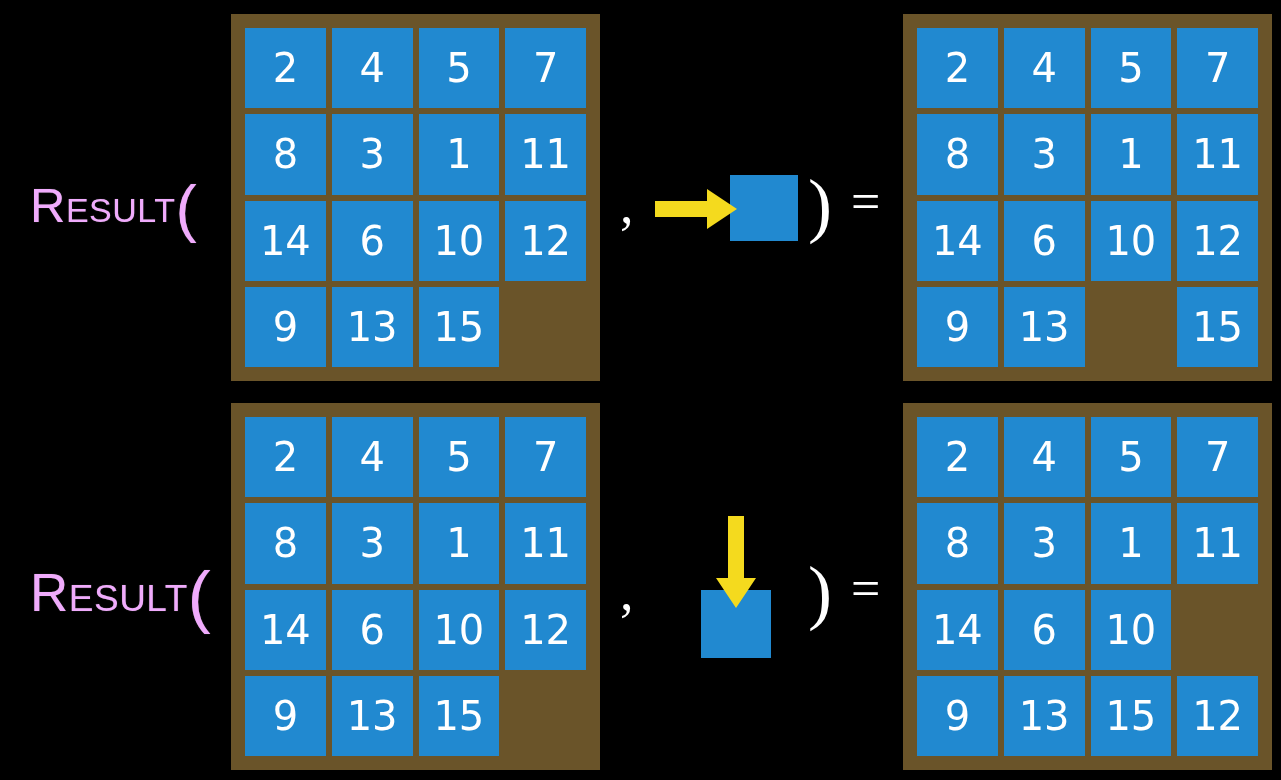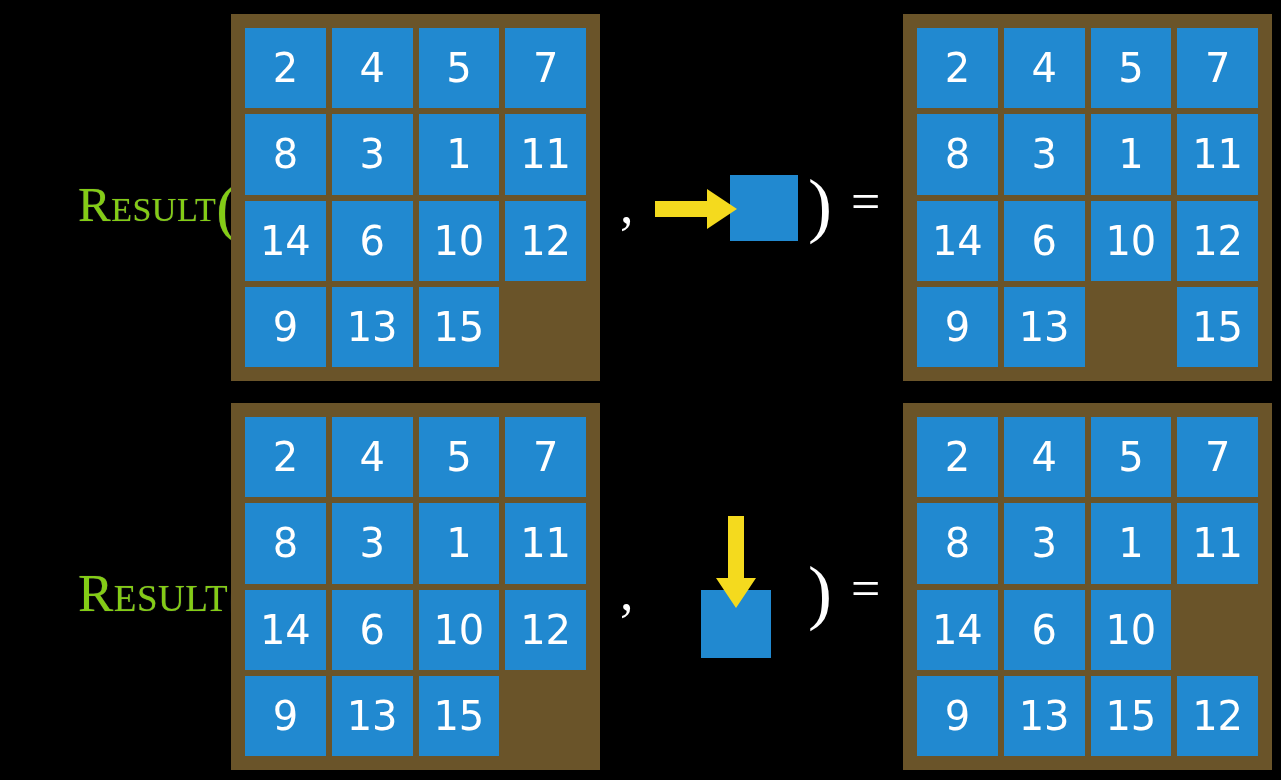--- a/index.html
+++ b/index.html
@@ -15,28 +15,27 @@
     position: relative;
     width: 1281px;
     height: 780px;
     background: #000000;
     overflow: hidden;
   }
 
   
   .result-label {
     position: absolute;
-    color: #84cc16;
-    font-family: Liberation Serif, serif;
+    color: #f0abfc;
+    font-family: Liberation Sans, sans-serif;
     font-variant: small-caps;
     white-space: nowrap;
     line-height: 1;
     letter-spacing: 0.5px;
     text-shadow: 0 0 1px rgba(255,255,255,0.35);
-    margin-left: 48px;
   }
   .result-label .paren {
     font-variant: normal;
     font-size: 1.30em;
     vertical-align: -0.13em;
   }
 
   
   .board {
     position: absolute;

